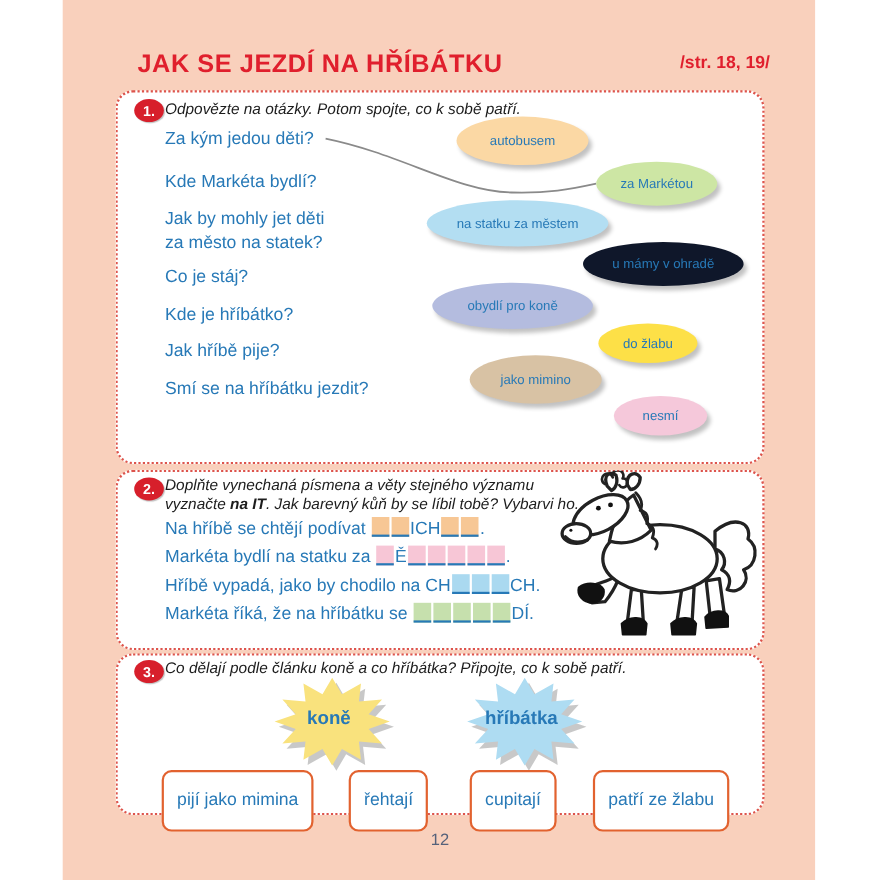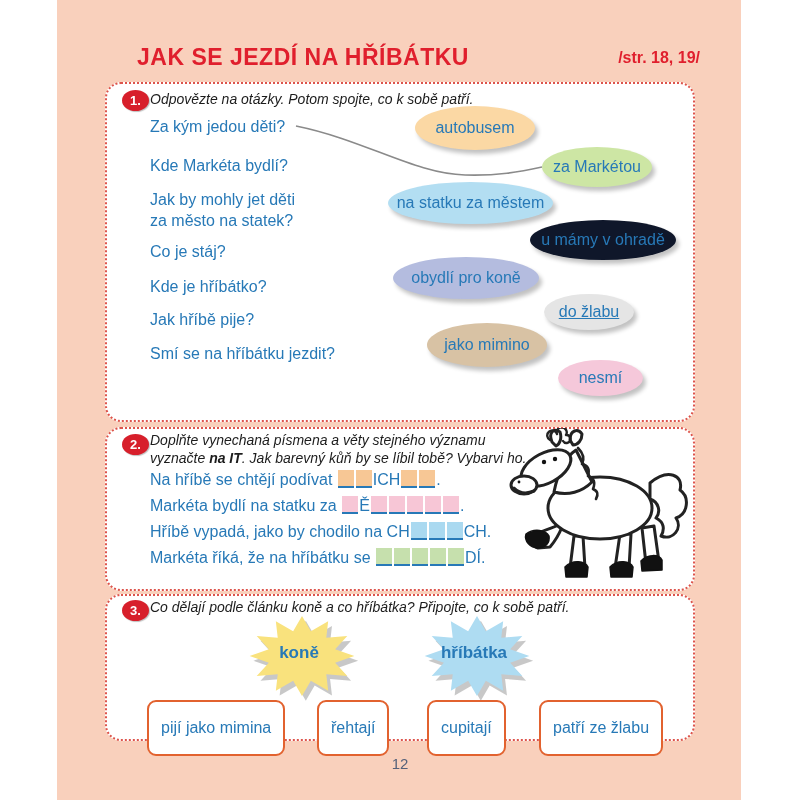--- a/index.html
+++ b/index.html
@@ -1,31 +1,31 @@
 <!DOCTYPE html>
 <html><head>
 <meta charset="utf-8">
 <style>
   html,body{margin:0;padding:0;background:#ffffff;}
   .page{position:relative;width:800px;height:800px;background:#ffffff;overflow:hidden;
         font-family:"Liberation Sans", sans-serif;}
   .paper{position:absolute;left:57px;top:0;width:684px;height:800px;background:#f9d0bc;}
-  .title{position:absolute;left:137px;top:44px;font-size:23px;font-weight:bold;color:#e01f2d;letter-spacing:.5px;text-align:center;}
+  .title{position:absolute;left:125px;top:44px;font-size:23px;font-weight:bold;color:#e01f2d;letter-spacing:.5px;text-align:center;}
   .pageref{position:absolute;left:560px;top:49px;width:140px;text-align:right;font-size:16px;font-weight:bold;color:#e01f2d;}
   .wbox{position:absolute;background:#ffffff;border:2px dotted #dd544c;border-radius:16px;}
   .box1{left:105px;top:82px;width:586px;height:336px;}
   .box2{left:105px;top:427px;width:586px;height:160px;}
   .box3{left:105px;top:594px;width:586px;height:143px;}
   .badge{position:absolute;width:27px;height:21px;background:#d71f2b;border-radius:50%;
          color:#fff;font-size:13px;font-weight:bold;display:flex;align-items:center;justify-content:center;
          box-shadow:1px 1px 1px rgba(0,0,0,.25);}
   .instr{position:absolute;font-size:14px;font-style:italic;color:#1c1c1c;}
   .q{position:absolute;left:150px;font-size:16px;color:#2779b7;line-height:21px;}
   .oval{position:absolute;border-radius:50%;display:flex;align-items:center;justify-content:center;
-        font-size:16px;color:#2779b7;box-shadow:3px 4px 4px #c2c2c2;z-index:2;}
+        font-size:12px;color:#2779b7;box-shadow:3px 4px 4px #c2c2c2;z-index:2;}
   .connector{position:absolute;left:105px;top:82px;z-index:1;pointer-events:none;}
   .fill-line{position:absolute;left:150px;font-size:16px;color:#2779b7;white-space:nowrap;}
   .lbox{display:inline-block;width:16px;height:16px;margin:0 1px;vertical-align:-3px;
         border-bottom:2px solid #2779b7;}
   .horse{position:absolute;left:492px;top:428px;}
   .star{position:absolute;width:118px;height:92px;}
   .star-label{position:absolute;left:0;top:0;width:112px;height:86px;display:flex;align-items:center;
         justify-content:center;font-size:17px;font-weight:bold;color:#2779b7;text-align:center;}
   .opt{position:absolute;top:700px;background:#fff;border:2px solid #e2622f;border-radius:9px;
        padding:17px 12px;font-size:16px;color:#2779b7;}
@@ -57,21 +57,21 @@
 
   <svg class="connector" width="586" height="336" viewBox="0 0 586 336">
     <path d="M191,44 C260,58 310,92 360,93 C392,94 414,90 437,85" fill="none" stroke="#8a8a8a" stroke-width="1.6"></path>
   </svg>
 
   <div class="oval" style="left: 415px; top: 106px; width: 120px; height: 44px; background: rgb(251, 216, 164);">autobusem</div>
   <div class="oval" style="left: 542px; top: 147px; width: 110px; height: 40px; background: rgb(205, 230, 164);">za Markétou</div>
   <div class="oval" style="left: 388px; top: 182px; width: 165px; height: 42px; background: rgb(179, 222, 242);">na statku za městem</div>
   <div class="oval" style="left: 530px; top: 220px; width: 146px; height: 40px; background: #0f172a;">u mámy v ohradě</div>
   <div class="oval" style="left: 393px; top: 257px; width: 146px; height: 42px; background: rgb(180, 188, 223);">obydlí pro koně</div>
-  <div class="oval" style="left: 544px; top: 294px; width: 90px; height: 36px; background: #e5e5e5; text-decoration: underline;">do žlabu</div>
+  <div class="oval" style="left: 544px; top: 294px; width: 90px; height: 36px; background: #fde047;">do žlabu</div>
   <div class="oval" style="left: 427px; top: 323px; width: 120px; height: 44px; background: rgb(216, 194, 164);">jako mimino</div>
   <div class="oval" style="left: 558px; top: 360px; width: 85px; height: 36px; background: rgb(245, 200, 218);">nesmí</div>
 
   <div class="wbox box2"></div>
   <div class="badge" style="left:122px;top:434px;">2.</div>
   <div class="instr" style="left:150px;top:432px;">Doplňte vynechaná písmena a věty stejného významu</div>
   <div class="instr" style="left:150px;top:450px;">
     <span>vyznačte </span><b>na IT</b><span>. Jak barevný kůň by se líbil tobě? Vybarvi ho.</span>
   </div>
 

